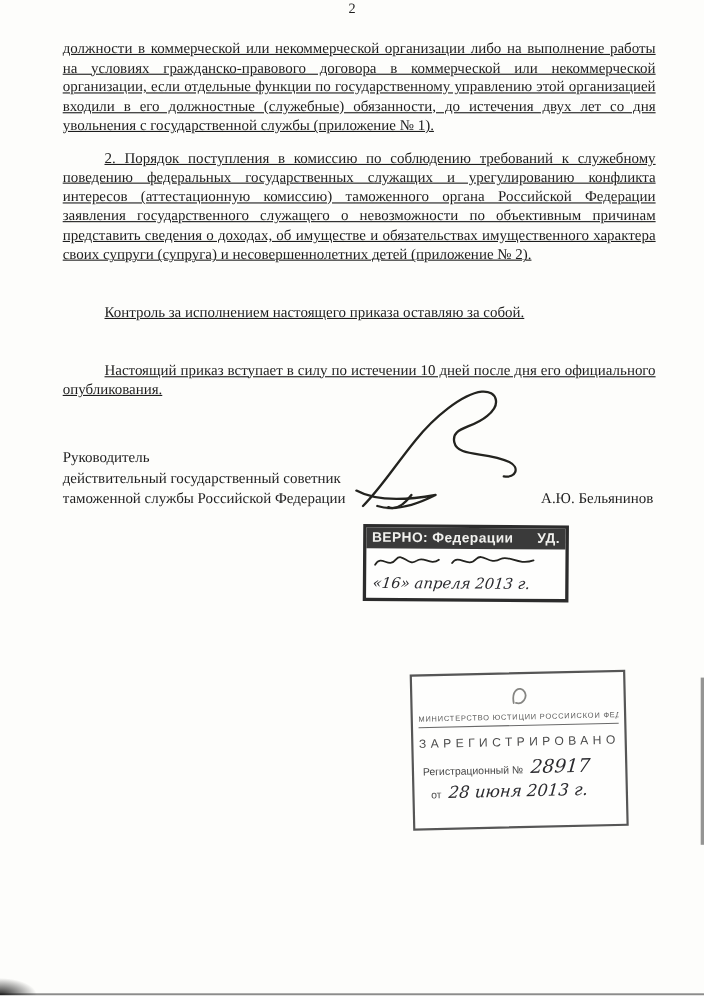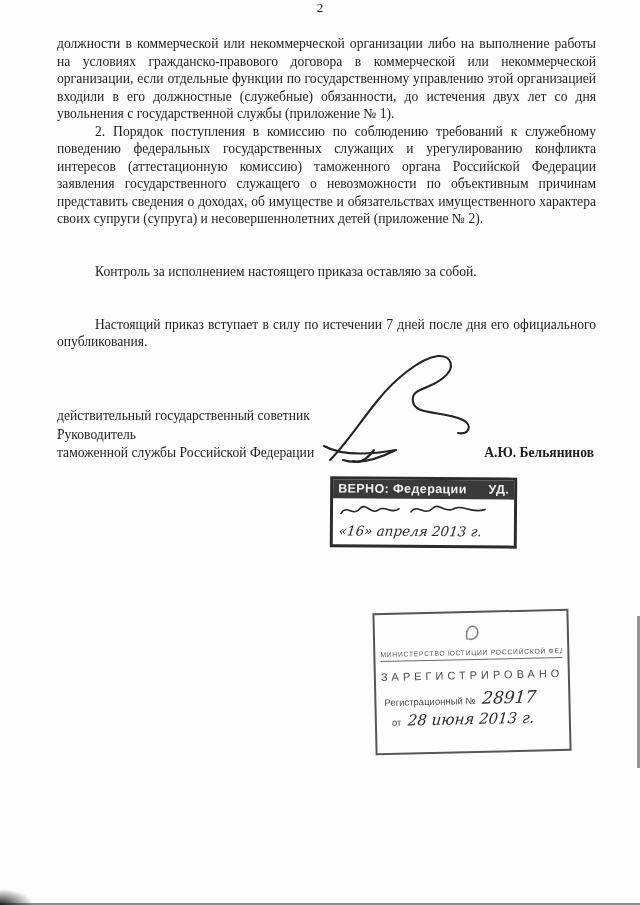--- a/index.html
+++ b/index.html
@@ -9,29 +9,29 @@
     font-family:"Liberation Serif", serif; color:#1d1d1d;
   }
   .page-number {
     position:absolute; top:0px; left:0; right:0;
     text-align:center; font-size:13px;
   }
   .body-text {
     position:absolute; left:57px; top:35px; width:539px;
     font-size:13.6px; line-height:17.55px; text-align:justify;
   }
-  .para { margin:0; }
-  .para.indent { text-indent:38px; }
+  .para { margin:0;text-decoration:underline; }
+  .para.indent { text-indent:38px;margin-top:12px; }
   .para.gap { margin-top:35px; }
 
   .signature {
     position:absolute; left:57px; top:407px; width:539px;
     font-size:13.6px; line-height:18.6px;
   }
-  .sig-name { position:absolute; right:2px; top:37px;font-weight:bold; }
+  .sig-name { position:absolute; right:2px; top:37px; }
 
   .scribble-main { position:absolute; left:316px; top:348px; }
   .scribble-main path, .scribble-small path {
     fill:none; stroke:#23231f; stroke-linecap:round; stroke-linejoin:round;
   }
   .scribble-main path { stroke-width:2.1; }
   .scribble-small path { stroke-width:1.6; }
 
   .hand {
     font-family:"DejaVu Serif", serif; font-style:italic; color:#2a2a2e;
@@ -97,26 +97,26 @@
 <body>
 
 <div class="page">
 
   <div class="page-number">2</div>
 
   <div class="body-text">
     <p class="para">должности в коммерческой или некоммерческой организации либо на выполнение работы на условиях гражданско-правового договора в коммерческой или некоммерческой организации, если отдельные функции по государственному управлению этой организацией входили в его должностные (служебные) обязанности, до истечения двух лет со дня увольнения с государственной службы (приложение № 1).</p>
     <p class="para indent">2. Порядок поступления в комиссию по соблюдению требований к служебному поведению федеральных государственных служащих и урегулированию конфликта интересов (аттестационную комиссию) таможенного органа Российской Федерации заявления государственного служащего о невозможности по объективным причинам представить сведения о доходах, об имуществе и обязательствах имущественного характера своих супруги (супруга) и несовершеннолетних детей (приложение № 2).</p>
     <p class="para indent gap">Контроль за исполнением настоящего приказа оставляю за собой.</p>
-    <p class="para indent gap">Настоящий приказ вступает в силу по истечении 7 дней после дня его официального опубликования.</p>
+    <p class="para indent gap">Настоящий приказ вступает в силу по истечении 10 дней после дня его официального опубликования.</p>
   </div>
 
   <div class="signature">
+    <div>Руководитель</div>
     <div>действительный государственный советник</div>
-    <div>Руководитель</div>
     <div>таможенной службы  Российской Федерации</div>
     <div class="sig-name">А.Ю. Бельянинов</div>
   </div>
 
   <svg class="scribble-main" width="175" height="122" viewBox="0 0 175 122" aria-hidden="true">
     <path d="M14,112 C30,96 44,74 62,52 C78,32 104,10 122,8 C136,7 140,20 127,30 C113,42 94,40 97,54 C100,68 126,62 147,72 C157,77 153,87 142,85"></path>
     <path d="M8,98 C26,108 52,107 80,102 C62,111 42,117 27,112"></path>
     <path d="M58,102 C52,110 44,116 37,113"></path>
   </svg>
 

